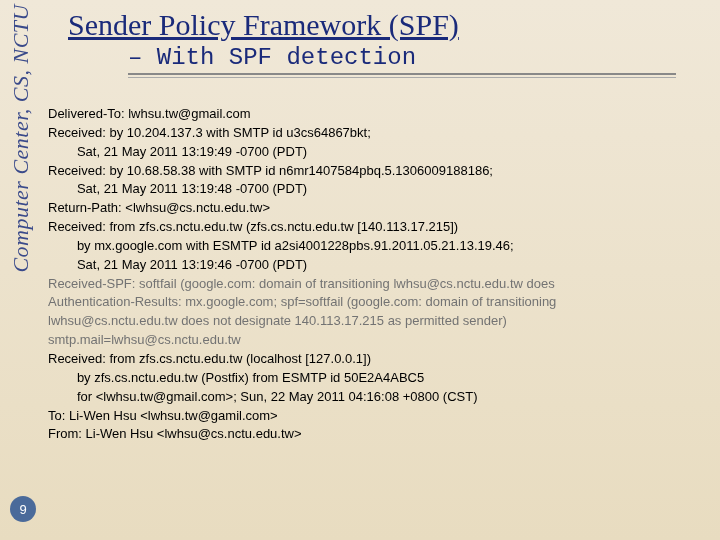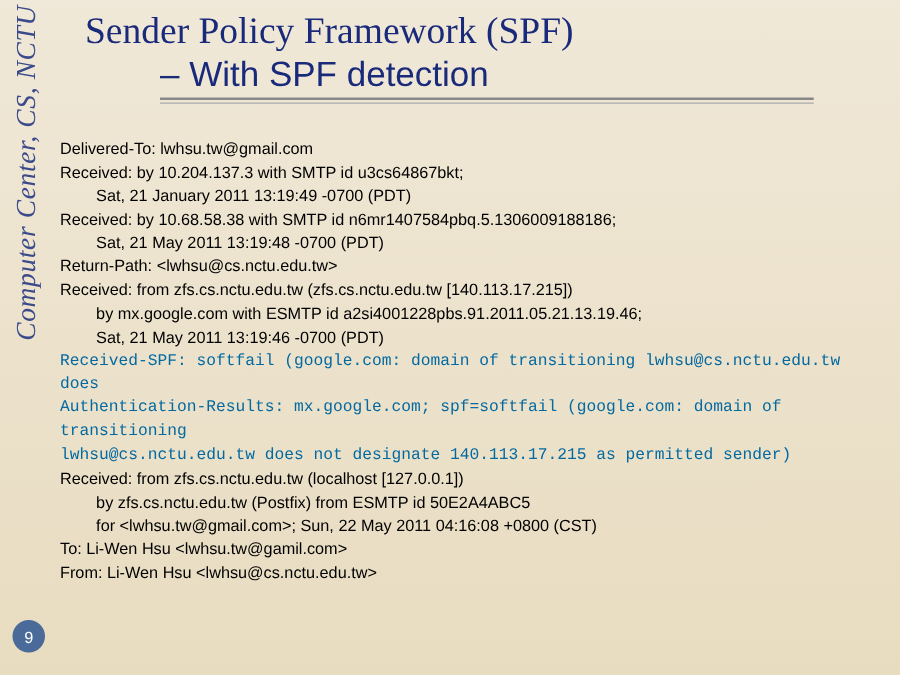--- a/index.html
+++ b/index.html
@@ -44,29 +44,30 @@
     left: 48px;
     top: 8px;
     right: 10px;
   }
   .title {
     color: #1a2a7a;
     font-size: 30px;
     font-family: 'Times New Roman', serif;
     margin-left: 20px;
     margin-bottom: 2px;
+    text-decoration: underline;
   }
   .subtitle-wrap {
     margin-left: 80px;
     margin-bottom: 18px;
   }
   .subtitle {
     color: #1a2a7a;
-    font-size: 28px;
-    font-family: Liberation Sans, sans-serif;
+    font-size: 24px;
+    font-family: Liberation Mono, monospace;
     display: inline-block;
     border-bottom: 2px solid #888;
     padding-bottom: 2px;
     padding-right: 260px;
     position: relative;
   }
   .subtitle::after {
     content: "";
     position: absolute;
     left: 0;
@@ -77,48 +78,49 @@
   }
   .email-block {
     font-family: Verdana, Arial, sans-serif;
     font-size: 13px;
     line-height: 1.45;
     color: #000;
     margin-left: 0;
     margin-top: 30px;
   }
   .email-line { white-space: pre; }
-  .spf-highlight { color: #0369a1; font-family: Liberation Mono, monospace; }
+  .spf-highlight { color: #737373; }
   .wrap-line { white-space: normal; }
 </style>
 </head>
 <body>
 
 <div class="sidebar-text">Computer Center, CS, NCTU</div>
 
 <div class="page-number">9</div>
 
 <div class="content">
   <div class="title">Sender Policy Framework (SPF)</div>
   <div class="subtitle-wrap">
     <div class="subtitle">– With SPF detection</div>
   </div>
 
   <div class="email-block">
     <div class="email-line">Delivered-To: lwhsu.tw@gmail.com</div>
     <div class="email-line">Received: by 10.204.137.3 with SMTP id u3cs64867bkt;</div>
-    <div class="email-line">        Sat, 21 January 2011 13:19:49 -0700 (PDT)</div>
+    <div class="email-line">        Sat, 21 May 2011 13:19:49 -0700 (PDT)</div>
     <div class="email-line">Received: by 10.68.58.38 with SMTP id n6mr1407584pbq.5.1306009188186;</div>
     <div class="email-line">        Sat, 21 May 2011 13:19:48 -0700 (PDT)</div>
     <div class="email-line">Return-Path: &lt;lwhsu@cs.nctu.edu.tw&gt;</div>
     <div class="email-line">Received: from zfs.cs.nctu.edu.tw (zfs.cs.nctu.edu.tw [140.113.17.215])</div>
     <div class="email-line">        by mx.google.com with ESMTP id a2si4001228pbs.91.2011.05.21.13.19.46;</div>
     <div class="email-line">        Sat, 21 May 2011 13:19:46 -0700 (PDT)</div>
     <div class="email-line spf-highlight wrap-line">Received-SPF: softfail (google.com: domain of transitioning lwhsu@cs.nctu.edu.tw does</div>
     <div class="email-line spf-highlight wrap-line">Authentication-Results: mx.google.com; spf=softfail (google.com: domain of transitioning</div>
     <div class="email-line spf-highlight wrap-line">lwhsu@cs.nctu.edu.tw does not designate 140.113.17.215 as permitted sender)</div>
+    <div class="email-line spf-highlight wrap-line">smtp.mail=lwhsu@cs.nctu.edu.tw</div>
     <div class="email-line">Received: from zfs.cs.nctu.edu.tw (localhost [127.0.0.1])</div>
     <div class="email-line">        by zfs.cs.nctu.edu.tw (Postfix) from ESMTP id 50E2A4ABC5</div>
     <div class="email-line">        for &lt;lwhsu.tw@gmail.com&gt;; Sun, 22 May 2011 04:16:08 +0800 (CST)</div>
     <div class="email-line">To: Li-Wen Hsu &lt;lwhsu.tw@gamil.com&gt;</div>
     <div class="email-line">From: Li-Wen Hsu &lt;lwhsu@cs.nctu.edu.tw&gt;</div>
   </div>
 </div>
 
 </body></html>

